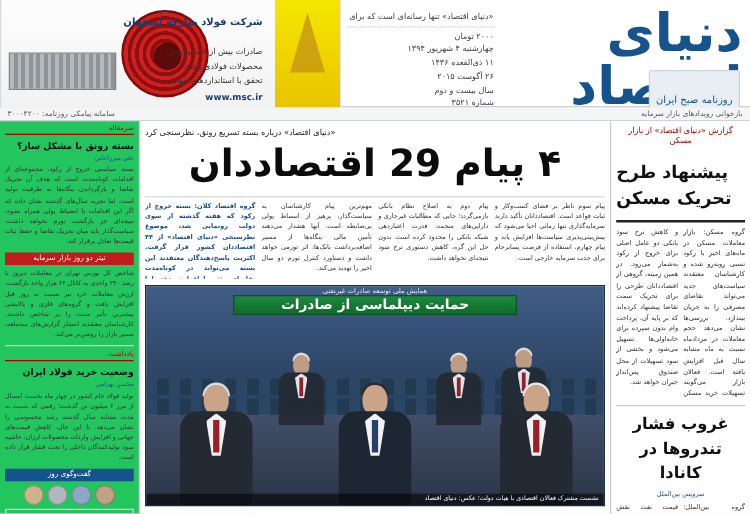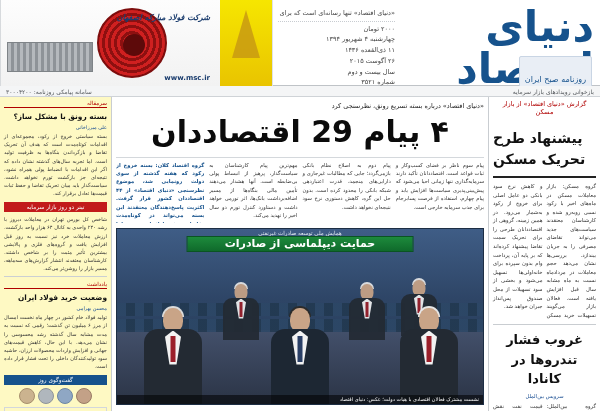--- a/index.html
+++ b/index.html
@@ -106,21 +106,21 @@
   .ad-bar {
     position: absolute; bottom: 14px; left: 6px;
     width: 86px; height: 30px;
     background: repeating-linear-gradient(90deg,#b5b9bd 0 3px,#8e9398 3px 6px);
     border: 1px solid #7e8387;
   }
   .ad-title {
     position: absolute; top: 12px; right: 62px;
     width: 118px;
     font-size: 8px; color: #1b3d6e; font-weight: bold;
-    text-align: right; line-height: 1.6; font-style: italic;
+    text-align: right; line-height: 1.6;
   }
   .ad-lines {
     position: absolute; top: 36px; right: 62px;
     width: 128px;
     font-size: 6.5px; color: #333; line-height: 1.8;
     text-align: right;
   }
   .ad-url {
     position: absolute; bottom: 4px; right: 62px;
     font-size: 7px; color: #1b3d6e; font-weight: bold;
@@ -153,21 +153,21 @@
   .col-main {
     flex: 1; height: 100%;
     padding: 3px 4px;
     background: #fff;
     position: relative;
   }
   .col-left {
     width: 112px; height: 100%;
     border-right: 1px solid #c9cdd1;
     padding: 3px 4px;
-    background: #fef9c3;
+    background: #22c55e;
   }
 
   
   .rc-headline {
     font-size: 14px; font-weight: bold; color: #111;
     text-align: left; line-height: 1.5;
     margin: 4px 0 5px 0;
   }
   .rc-kicker {
     font-size: 6.5px; color: #b00000; text-align: center; margin-bottom: 12px;
@@ -182,21 +182,21 @@
   .rc-headline2 {
     font-size: 13px; font-weight: bold; color: #111;
     text-align: center; line-height: 1.5; margin: 3px 0 4px 0;
   }
   .rc-author {
     font-size: 5.2px; color: #1b4f93; text-align: center; margin-bottom: 3px;
   }
 
   
   .mc-kicker {
-    font-size: 6.5px; color: #222; text-align: right;
+    font-size: 6.5px; color: #222; text-align: left;
     margin: 2px 0 4px 0;
   }
   .mc-title {
     font-size: 30px; font-weight: bold; color: #0b0b0b;
     text-align: center; letter-spacing: -1px;
     line-height: 1.22; margin: 2px 0 6px 0;
   }
   .mc-cols {
     display: flex; flex-direction: row; gap: 5px;
     font-size: 5.2px; color: #333; line-height: 1.62;
@@ -354,20 +354,25 @@
 
     <div class="mast-ad">
       <div class="ad-yellow">
         <div class="ad-tri"></div>
       </div>
       <div class="ad-circle-wrap">
         <div class="ad-circle"></div>
       </div>
       <div class="ad-bar"></div>
       <div class="ad-title">شرکت فولاد مبارکه اصفهان</div>
+      <div class="ad-lines">
+        <div>صادرات بیش از ۵ میلیون تن</div>
+        <div>محصولات فولادی باعث</div>
+        <div>تحقق با استانداردهای جهانی</div>
+      </div>
       <div class="ad-url">www.msc.ir</div>
     </div>
   </div>
 
   <div class="subbar">
     <span>بازخوانی رویدادهای بازار سرمایه</span>
     <span>سامانه پیامکی روزنامه: ۳۰۰۰۴۲۰۰</span>
   </div>
 
   <div class="body-wrap">

